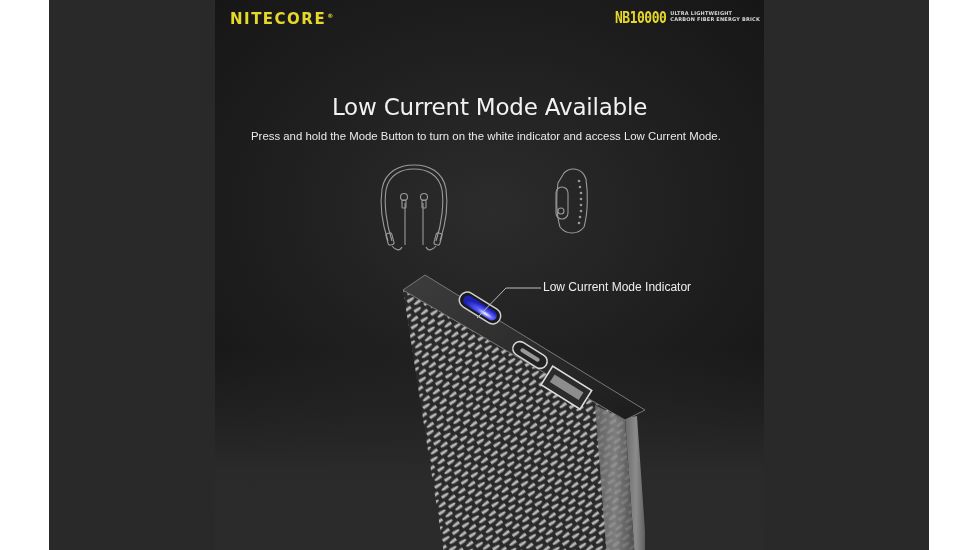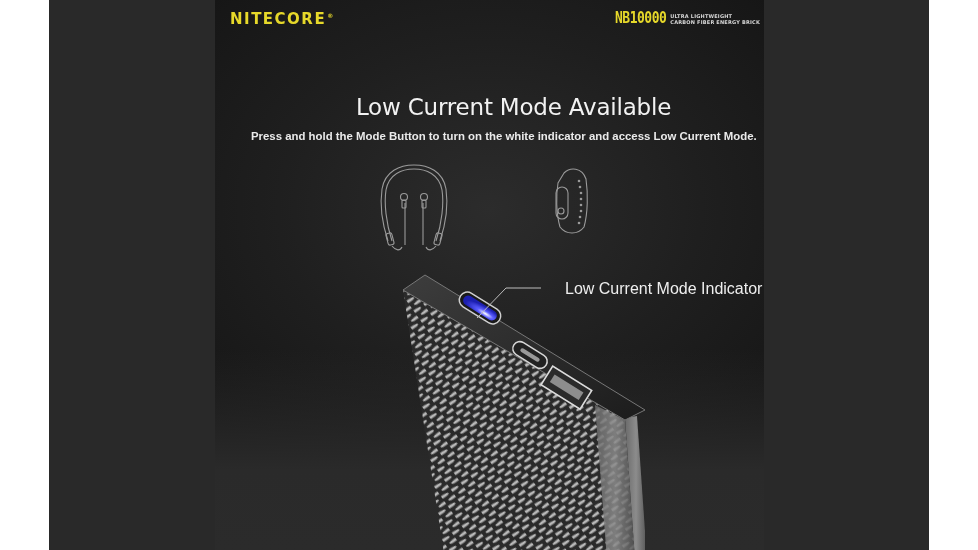--- a/index.html
+++ b/index.html
@@ -5,32 +5,32 @@
   html, body { margin:0; padding:0; }
   body { width:978px; height:550px; position:relative; overflow:hidden; background:#ffffff; font-family:"Liberation Sans", sans-serif; }
   .panel { position:absolute; top:0; left:49px; width:880px; height:550px; background:#292929; }
   .poster { position:absolute; top:0; left:215px; width:549px; height:550px; overflow:hidden;
     background: radial-gradient(ellipse 70% 55% at 50% 38%, #2c2c2c 0%, #1f1f1f 55%, #161616 100%); }
   .poster::before { content:""; position:absolute; left:0; right:0; bottom:0; height:200px;
     background: linear-gradient(to bottom, rgba(41,41,41,0) 0%, #2a2a2a 60%, #2b2b2b 100%); }
 
   .brand { position:absolute; left:15px; top:10px; font-family:"DejaVu Sans", sans-serif; font-weight:bold; font-size:15px; letter-spacing:1.5px; color:#e6d82a; }
   .brand sup { font-size:6px; vertical-align:top; position:relative; top:2px; margin-left:1px; }
-  .model { position:absolute; left:400px; top:10px; display:flex; align-items:flex-end; gap:4px; }
+  .model { position:absolute; left:400px; top:10px; display:flex; align-items:flex-start; gap:4px; }
   .model-name { font-family:"DejaVu Sans Mono", monospace; font-weight:bold; font-size:13px; color:#e6d82a; letter-spacing:-0.5px; transform:scaleY(1.25); }
   .model-tag { font-family:"DejaVu Sans", sans-serif; font-weight:bold; font-size:5px; line-height:6px; color:#d8d8d8; letter-spacing:0.2px; }
 
-  .headline { position:absolute; left:0; width:549px; top:94px; text-align:center; font-family:"DejaVu Sans", sans-serif; font-size:23px; color:#f2f2f2; font-weight:normal; letter-spacing:-0.2px;margin-left:24px; }
+  .headline { position:absolute; left:0; width:549px; top:94px; text-align:center; font-family:"DejaVu Sans", sans-serif; font-size:23px; color:#f2f2f2; font-weight:normal; letter-spacing:-0.2px; }
   .desc { position:absolute; left:36px; top:129px; font-size:11.4px; line-height:15px; color:#eaeaea; }
-  .desc div { white-space:nowrap;font-weight:bold; }
+  .desc div { white-space:nowrap; }
 
   .icon-earphones { position:absolute; left:163px; top:163px; }
   .icon-band { position:absolute; left:337px; top:165px; }
 
-  .callout { position:absolute; left:350px; top:280px; font-size:16px; color:#eeeeee; white-space:nowrap; }
+  .callout { position:absolute; left:328px; top:280px; font-size:12px; color:#eeeeee; white-space:nowrap; }
   .callout-line { position:absolute; left:0; top:0; }
 
   .device { position:absolute; left:170px; top:270px; }
 </style>
 </head>
 <body>
 
 <div class="panel"></div>
 
 <div class="poster">

